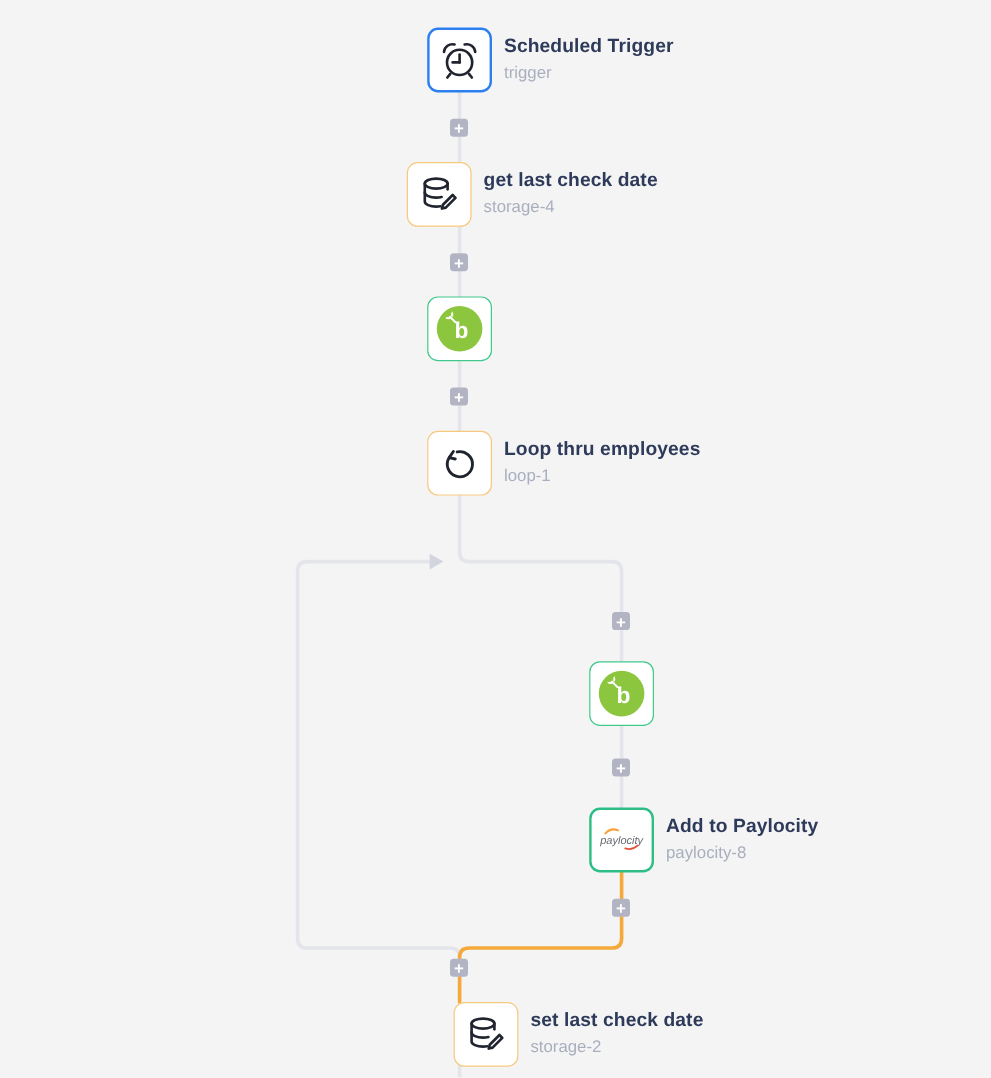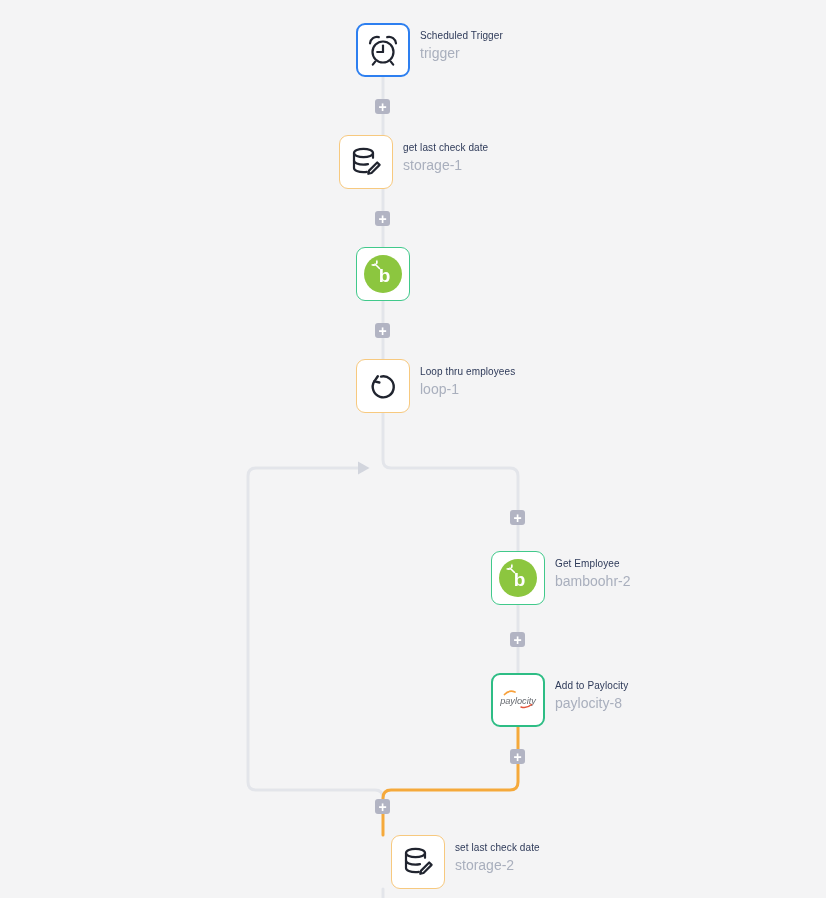--- a/index.html
+++ b/index.html
@@ -24,30 +24,30 @@
   svg.wires .ah{fill:var(--arrow);stroke:none;}
 
   .node{position:absolute;display:flex;gap:10px;align-items:flex-start;}
   .node-box{
     width:54px;height:54px;background:#fff;border:1px solid #ddd;border-radius:9px;
     display:flex;align-items:center;justify-content:center;flex:0 0 auto;
     cursor:pointer;
   }
   .node-box.thick{border-width:2px;text-align:center;}
   .node-text{margin-top:7px;}
-  .node-title{font-size:10px;font-weight:400;color:var(--title);letter-spacing:.1px;white-space:nowrap;}
+  .node-title{font-size:16px;font-weight:700;color:var(--title);letter-spacing:.1px;white-space:nowrap;}
   .node-sub{font-size:14px;color:var(--sub);margin-top:4px;white-space:nowrap;}
 
   .n0{left:356px;top:23px;}
   .n1{left:339px;top:135px;}
   .n2{left:356px;top:247px;}
   .n3{left:356px;top:359px;}
   .n4{left:491px;top:551px;}
   .n5{left:491px;top:673px;}
-  .n6{left:363px;top:835px;padding-left:28px;}
+  .n6{left:350px;top:835px;padding-left:28px;}
 
   .plus{
     position:absolute;width:15px;height:15px;border-radius:3px;background:var(--plus);
     color:#fff;display:flex;align-items:center;justify-content:center;
     font-size:14px;font-weight:700;line-height:1;cursor:pointer;user-select:none;
   }
   .p0{left:375px;top:99px;}
   .p1{left:375px;top:211px;}
   .p2{left:375px;top:323px;}
   .p3{left:510px;top:510px;}
@@ -99,21 +99,21 @@
       <svg width="36" height="36" viewBox="0 0 36 36">
         <ellipse class="ink" cx="15.5" cy="9" rx="9.5" ry="4.2"></ellipse>
         <path class="ink" d="M6 9 V24 c0 2.3 4.3 4.2 9.5 4.2 1.2 0 2.4 -.1 3.4 -.3"></path>
         <path class="ink" d="M6 16.5 c0 2.3 4.3 4.2 9.5 4.2 1.6 0 3.1 -.2 4.5 -.5"></path>
         <path class="ink" d="M25 9 v4.8"></path>
         <path class="ink" d="M20.3 29.8 l.8 -3.2 8.1 -8.1 2.4 2.4 -8.1 8.1 -3.2 .8z"></path>
       </svg>
     </div>
     <div class="node-text">
       <div class="node-title">get last check date</div>
-      <div class="node-sub">storage-1</div>
+      <div class="node-sub">storage-4</div>
     </div>
   </div>
 
   <div class="plus p1">+</div>
 
   <div class="node n2">
     <div class="node-box" style="border-color: rgb(65, 201, 139);">
       <svg width="40" height="40" viewBox="0 0 40 40">
         <circle cx="20" cy="20" r="19" fill="#8cc63f"></circle>
         <text x="21.5" y="27.5" font-size="19" font-weight="700" fill="#ffffff" text-anchor="middle" font-family="Liberation Sans, sans-serif">b</text>
@@ -144,24 +144,20 @@
   <div class="node n4">
     <div class="node-box" style="border-color: rgb(65, 201, 139);">
       <svg width="40" height="40" viewBox="0 0 40 40">
         <circle cx="20" cy="20" r="19" fill="#8cc63f"></circle>
         <text x="21.5" y="27.5" font-size="19" font-weight="700" fill="#ffffff" text-anchor="middle" font-family="Liberation Sans, sans-serif">b</text>
         <path d="M16.5 14.5 l-4.5 -4.5" stroke="#ffffff" stroke-width="1.6" stroke-linecap="round" fill="none"></path>
         <path d="M12.5 10.5 q-3 -1 -4.5 .5 q2.2 1.6 4.8 .6z" fill="#ffffff"></path>
         <path d="M13 10 q-.6 -3 1 -4.6 q1.4 2.3 .3 4.6z" fill="#ffffff"></path>
       </svg>
     </div>
-    <div class="node-text">
-      <div class="node-title">Get Employee</div>
-      <div class="node-sub">bamboohr-2</div>
-    </div>
   </div>
 
   <div class="plus p4">+</div>
 
   <div class="node n5">
     <div class="node-box thick" style="border-color: rgb(46, 189, 133);">
       <svg width="46" height="46" viewBox="0 0 46 46">
         <text x="23" y="26.5" font-size="9.2" font-style="italic" fill="#666a70" text-anchor="middle" font-family="Liberation Sans, sans-serif">paylocity</text>
         <path d="M9.5 17.5 Q14 12.5 20 15" stroke="#f8a13b" stroke-width="1.7" fill="none" stroke-linecap="round"></path>
         <path d="M26 30 Q31.5 32 36.5 27.5" stroke="#e2543a" stroke-width="1.5" fill="none" stroke-linecap="round"></path>

